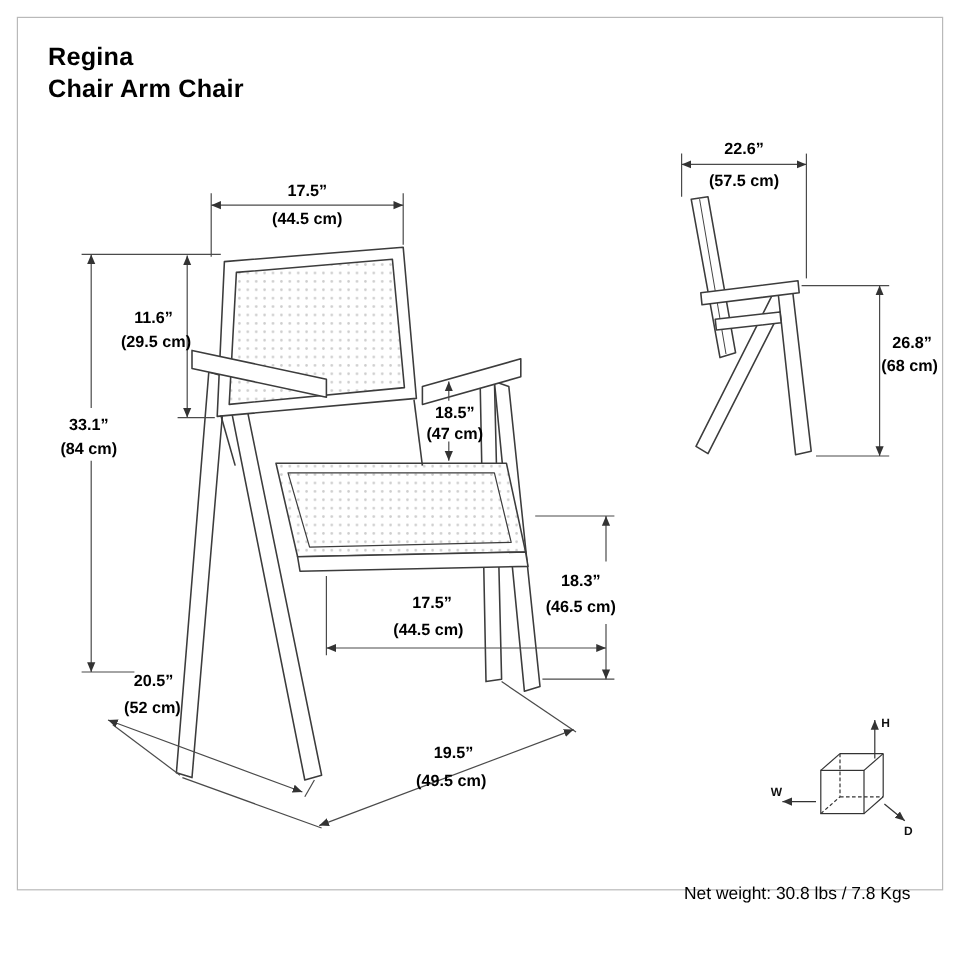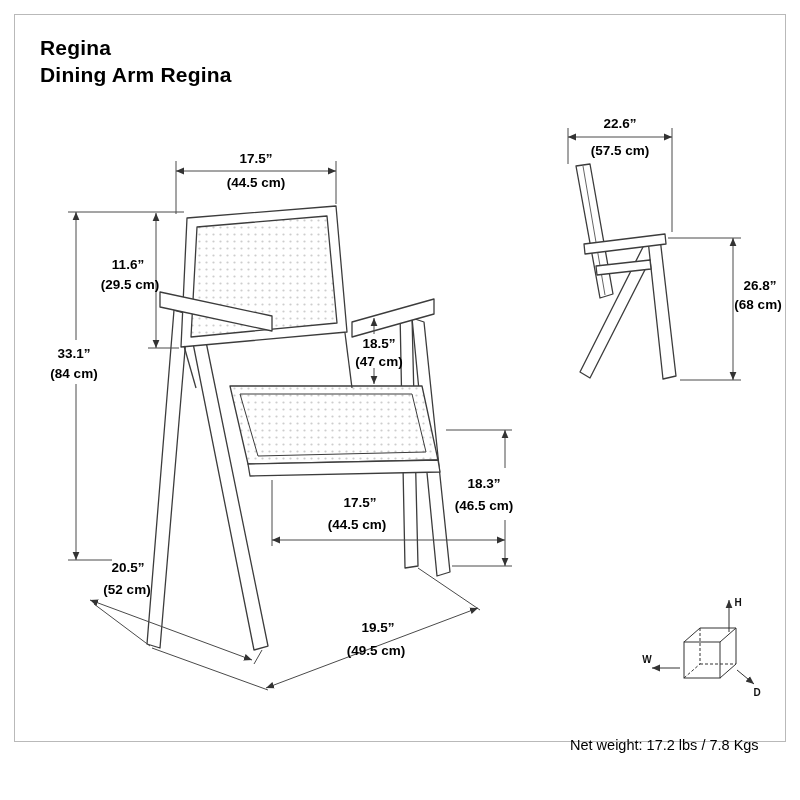--- a/index.html
+++ b/index.html
@@ -35,21 +35,21 @@
   .net-weight b { font-weight:normal; }
 </style>
 </head>
 <body>
 
 <div class="page">
   <div class="page-border"></div>
 
   <div class="title">
     <div>Regina</div>
-    <div>Dining Arm Regina</div>
+    <div>Chair Arm Chair</div>
   </div>
 
   <svg class="diagram" width="800" height="800" viewBox="0 0 800 800">
     <defs>
       <pattern id="cane" width="7" height="7" patternUnits="userSpaceOnUse">
         <rect width="7" height="7" fill="#ffffff"></rect>
         <circle cx="3.5" cy="3.5" r="1.1" fill="#cdcdcd"></circle>
       </pattern>
       <marker id="arr" viewBox="0 0 10 10" markerWidth="9" markerHeight="9" refX="9" refY="5" orient="auto-start-reverse">
         <path d="M0,1.2 L9,5 L0,8.8 z" fill="#333"></path>
@@ -181,15 +181,15 @@
       <line x1="729" y1="632" x2="729" y2="600" marker-end="url(#arr)"></line>
       <line x1="680" y1="668" x2="652" y2="668" marker-end="url(#arr)"></line>
       <line x1="737" y1="670" x2="754" y2="684" marker-end="url(#arr)"></line>
       <text class="axis" x="738" y="606">H</text>
       <text class="axis" x="647" y="663">W</text>
       <text class="axis" x="757" y="696">D</text>
     </g>
   </svg>
 
   <div class="net-weight">
-    <b>Net weight:</b><span> 17.2 lbs / 7.8 Kgs</span>
+    <b>Net weight:</b><span> 30.8 lbs / 7.8 Kgs</span>
   </div>
 </div>
 
 </body></html>

